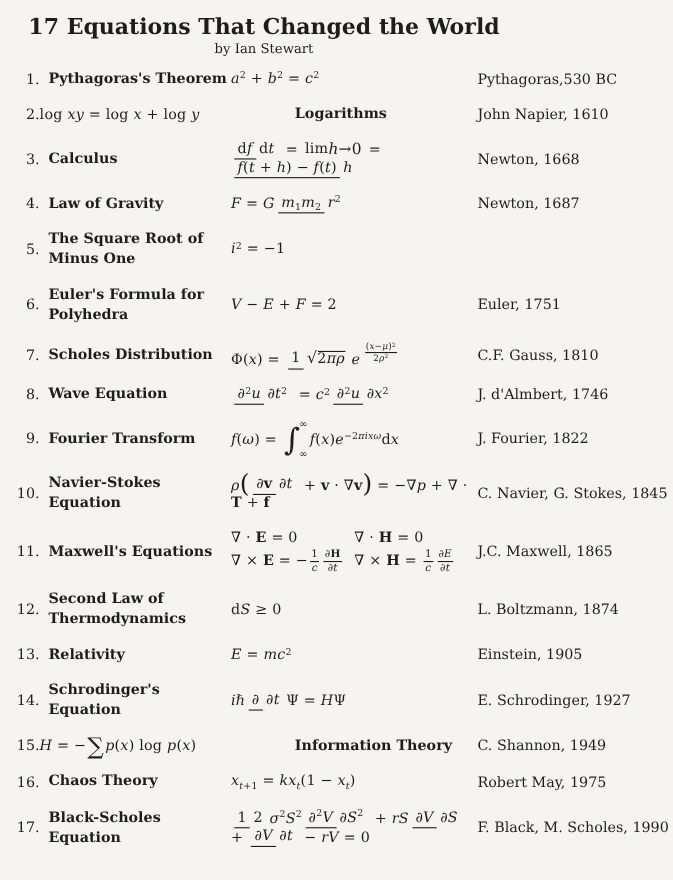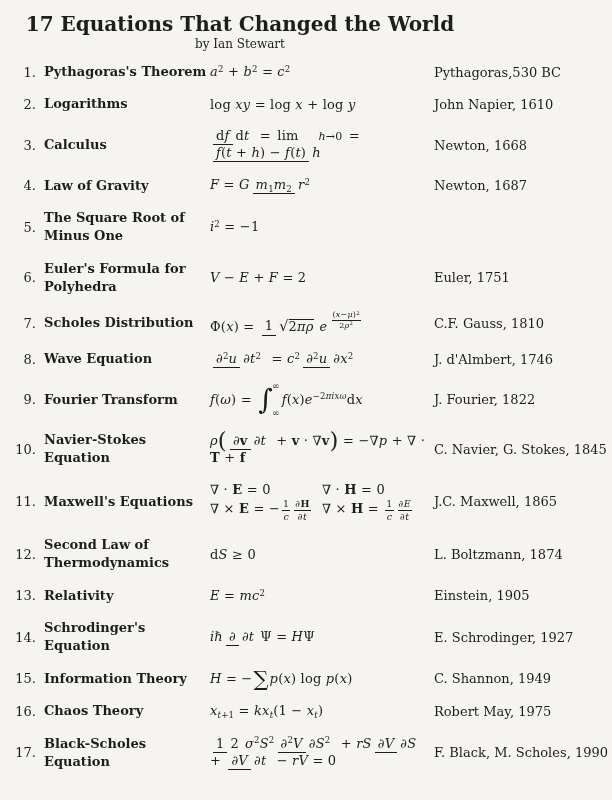--- a/index.html
+++ b/index.html
@@ -34,21 +34,21 @@
   
   .sfrac{display:inline-flex;flex-direction:column;text-align:center;vertical-align:middle;margin:0 2px;line-height:1.2;font-size:9.5px;}
   .sfrac > .fn{border-bottom:1px solid currentColor;padding:0 1px;}
   .sfrac > .fd{padding:0 1px;}
   
   .efrac{display:inline-block;vertical-align:7px;margin-left:2px;}
   .efrac .sfrac{font-size:8px;}
   
   .limst{display:inline-flex;flex-direction:row;align-items:center;vertical-align:middle;margin:0 2px;}
   .limst .ll{line-height:1.1;}
-  .limst .ls{font-size:11px;line-height:1;margin-left:20px;}
+  .limst .ls{font-size:14px;line-height:1;}
   
   .intgrp{display:inline-flex;align-items:center;vertical-align:middle;margin:0 2px;}
   .intsign{font-size:28px;line-height:0.9;}
   .intlims{display:flex;flex-direction:column;justify-content:space-between;height:34px;font-size:9px;line-height:1;margin-left:-1px;}
   .ilt{align-self:flex-end;margin-top:-1px;}
   .ilb{align-self:flex-start;margin-bottom:-1px;}
   
   .bigp{font-size:175%;line-height:0;vertical-align:middle;position:relative;top:-1px;}
   .sum{font-size:21px;vertical-align:middle;position:relative;top:-1px;margin:0 1px;line-height:0;}
   .rad{font-size:110%;}
@@ -66,22 +66,22 @@
   <div class="list">
   <div class="row">
     <div class="cell num">1.</div>
     <div class="cell name">Pythagoras's Theorem</div>
     <div class="cell formula"><i>a</i><sup>2</sup> + <i>b</i><sup>2</sup> = <i>c</i><sup>2</sup></div>
     <div class="cell attr">Pythagoras,530 BC</div>
   </div>
 
   <div class="row">
     <div class="cell num">2.</div>
+    <div class="cell formula">log <i>xy</i> = log <i>x</i> + log <i>y</i></div>
     <div class="cell name">Logarithms</div>
-    <div class="cell formula">log <i>xy</i> = log <i>x</i> + log <i>y</i></div>
     <div class="cell attr">John Napier, 1610</div>
   </div>
 
   <div class="row">
     <div class="cell num">3.</div>
     <div class="cell name">Calculus</div>
     <div class="cell formula"><span class="frac">
             <span class="fn">d<i>f</i></span>
             <span class="fd">d<i>t</i></span>
           </span> = <span class="limst">
@@ -216,22 +216,22 @@
 Equation</div>
     <div class="cell formula"><i>i</i>ℏ<span class="frac">
             <span class="fn"><i>∂</i></span>
             <span class="fd"><i>∂t</i></span>
           </span>Ψ = <i>H</i>Ψ</div>
     <div class="cell attr">E. Schrodinger, 1927</div>
   </div>
 
   <div class="row">
     <div class="cell num">15.</div>
+    <div class="cell formula"><i>H</i> = −<span class="sum">∑</span><i>p</i>(<i>x</i>) log <i>p</i>(<i>x</i>)</div>
     <div class="cell name">Information Theory</div>
-    <div class="cell formula"><i>H</i> = −<span class="sum">∑</span><i>p</i>(<i>x</i>) log <i>p</i>(<i>x</i>)</div>
     <div class="cell attr">C. Shannon, 1949</div>
   </div>
 
   <div class="row">
     <div class="cell num">16.</div>
     <div class="cell name">Chaos Theory</div>
     <div class="cell formula"><i>x</i><sub><i>t</i>+1</sub> = <i>kx</i><sub><i>t</i></sub>(1 − <i>x</i><sub><i>t</i></sub>)</div>
     <div class="cell attr">Robert May, 1975</div>
   </div>
 

